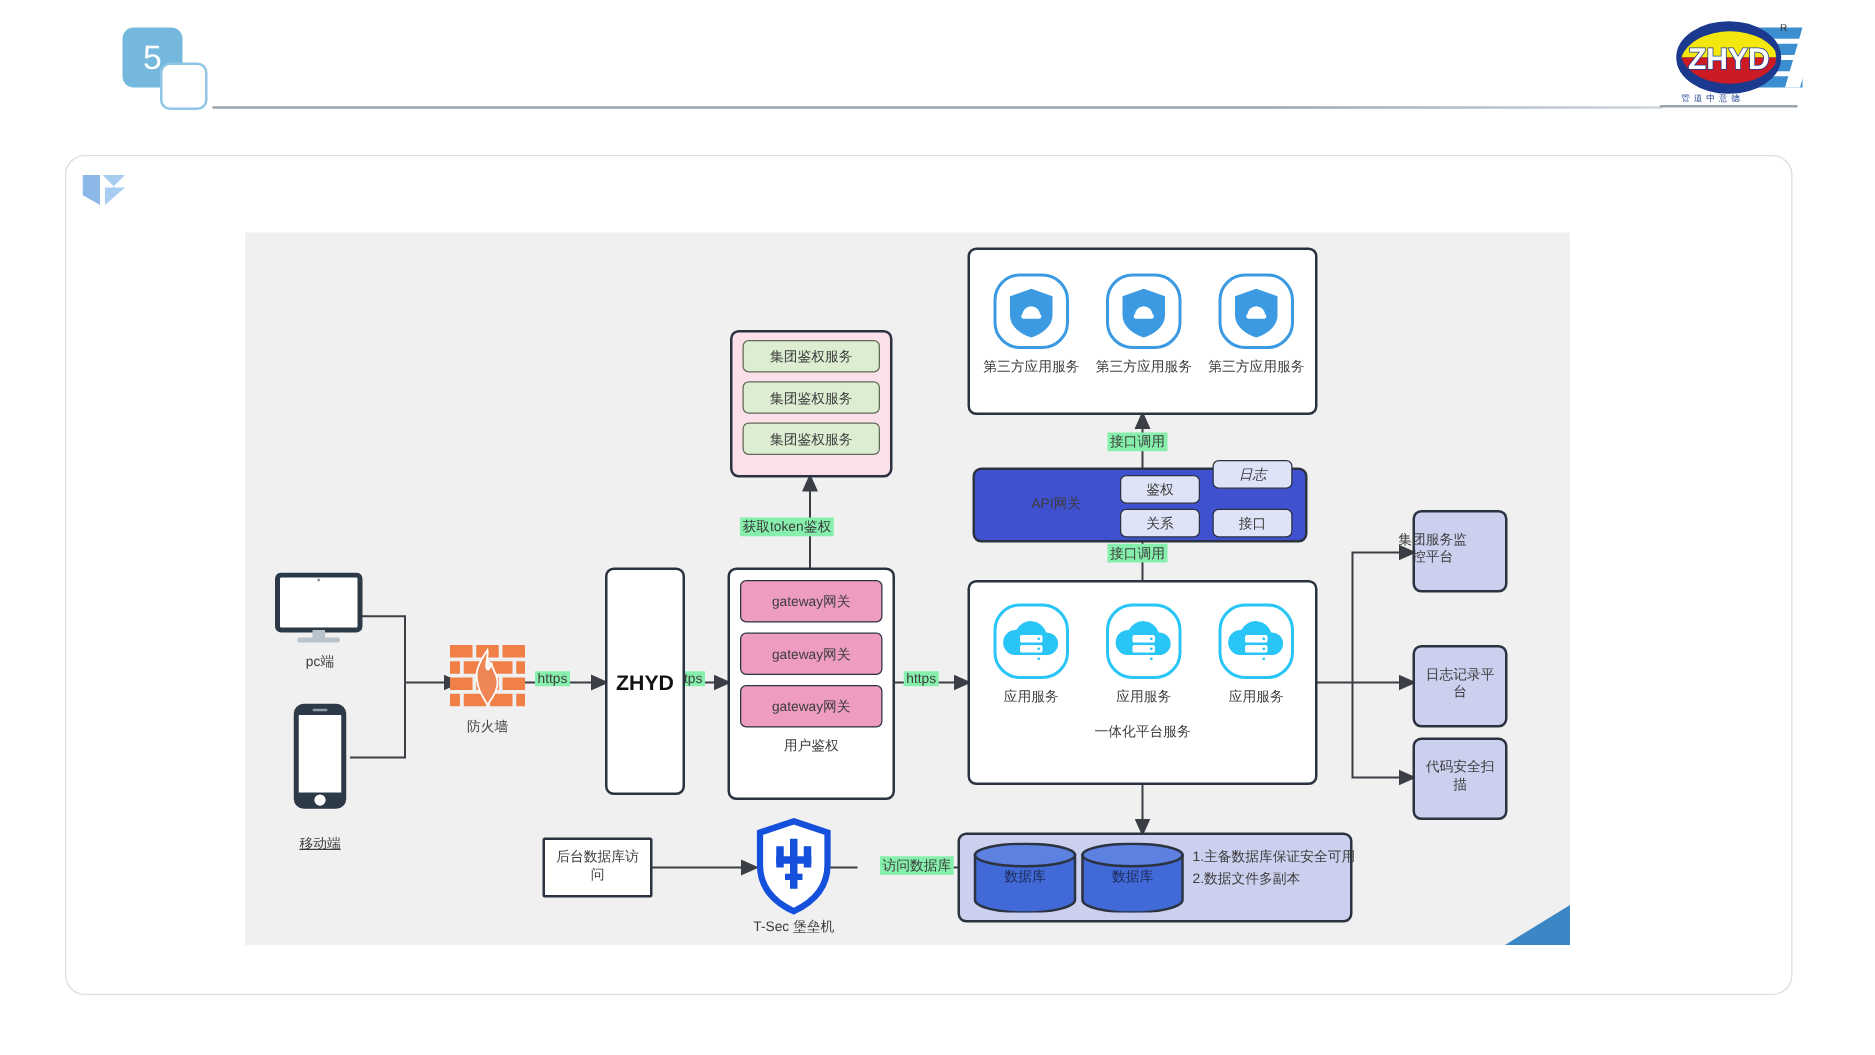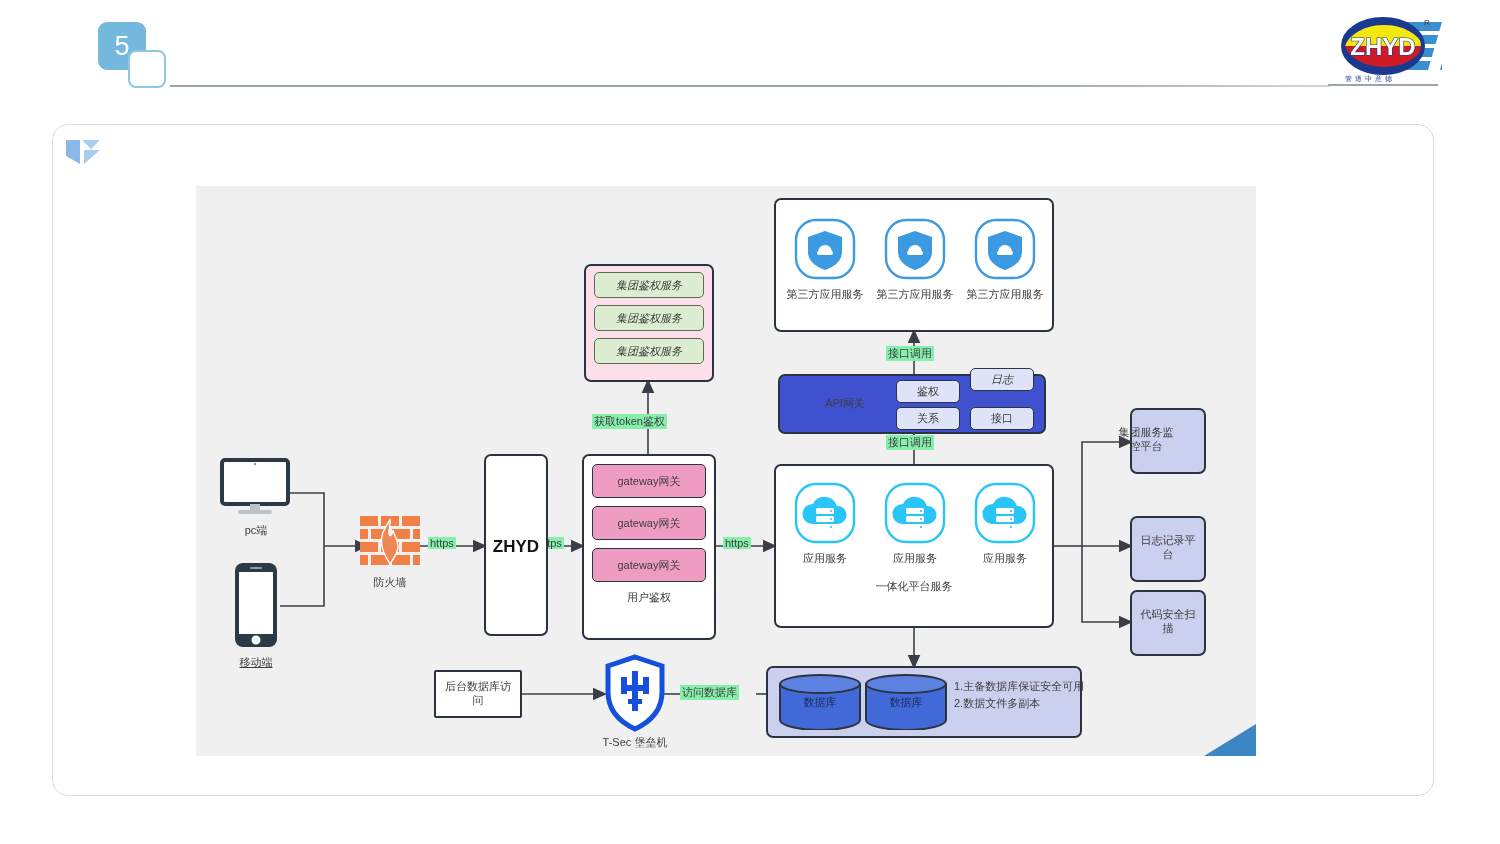--- a/index.html
+++ b/index.html
@@ -96,21 +96,21 @@
     white-space: nowrap;
   }
   .lbl-wrap { white-space: normal; }
 
   .chip {
     position: absolute; border-radius: 5px; border: 1px solid #2b3340;
     display: flex; align-items: center; justify-content: center;
     font-size: 11px; color: #3d3d3d; text-align: center;
     font-family: "Liberation Sans", "DejaVu Sans", sans-serif;
   }
-  .chip-green { background: #dcedd2; border-color: #5e6b57; font-style: italic; }
+  .chip-green { background: #dcedd2; border-color: #5e6b57; }
   .chip-pink  { background: #ef9cc2; border-color: #2b3340; }
   .chip-gw    { background: #dfe3f7; border-color: #2b3340; }
 
   .cont-pink { background: #fbdfe9; border: 2px solid #2b3340; border-radius: 7px; position: absolute; }
   .cont-blue { background: #3f51cf; border: 2px solid #2b3340; border-radius: 7px; position: absolute; }
   .cont-lav  { background: #ccd0ef; border: 2px solid #2b3340; border-radius: 7px; position: absolute; }
 
   .edge-lbl {
     position: absolute; font-size: 11px; color: #3d3d3d;
     background: #86efac; padding: 0 2px; white-space: nowrap;
@@ -198,41 +198,41 @@
         <path d="M560,508 L588,508" marker-end="url(#ah)"></path>
       </g>
     </svg>
 
     <div class="edge-lbl" style="left:232px;top:351px;">https</div>
     <div class="edge-lbl" style="left:340px;top:351px;">https</div>
     <div class="edge-lbl" style="left:527px;top:351px;">https</div>
     <div class="edge-lbl" style="left:396px;top:228px;">获取token鉴权</div>
     <div class="edge-lbl" style="left:690px;top:160px;">接口调用</div>
     <div class="edge-lbl" style="left:690px;top:249px;">接口调用</div>
-    <div class="edge-lbl" style="left:484px;top:499px;">访问数据库</div>
+    <div class="edge-lbl" style="left:508px;top:499px;">访问数据库</div>
 
     <div class="n" style="left:20px;top:272px;width:80px;height:62px;">
       <svg width="80" height="62" viewBox="0 0 80 62">
         <rect x="6" y="2" width="66" height="44" rx="3" fill="#ffffff" stroke="#2c3a47" stroke-width="4"></rect>
         <circle cx="39" cy="6" r="1.2" fill="#8d99a6"></circle>
         <rect x="34" y="46" width="10" height="7" fill="#b8c3cc"></rect>
         <rect x="22" y="52" width="34" height="4" rx="2" fill="#b8c3cc"></rect>
       </svg>
     </div>
     <div class="lbl" style="left:20px;top:338px;width:80px;">pc端</div>
 
     <div class="n" style="left:34px;top:375px;width:52px;height:90px;">
       <svg width="52" height="90" viewBox="0 0 52 90">
         <rect x="5" y="2" width="42" height="84" rx="8" fill="#2c3a47"></rect>
         <rect x="9" y="11" width="34" height="62" fill="#ffffff"></rect>
         <rect x="20" y="6" width="12" height="2" rx="1" fill="#8d99a6"></rect>
         <circle cx="26" cy="79" r="4.5" fill="#ffffff"></circle>
       </svg>
     </div>
-    <div class="lbl" style="left:20px;top:470px;width:80px;text-decoration:underline;">移动端</div>
+    <div class="lbl" style="left:20px;top:483px;width:80px;text-decoration:underline;">移动端</div>
 
     <div class="n" style="left:164px;top:328px;width:60px;height:58px;">
       <svg width="60" height="58" viewBox="0 0 60 58">
         <g fill="#f08048">
           <rect x="0" y="2" width="18" height="10"></rect>
             <rect x="21" y="2" width="18" height="10"></rect>
             <rect x="42" y="2" width="18" height="10"></rect>
           <rect x="0" y="15" width="8" height="10"></rect>
             <rect x="11" y="15" width="18" height="10"></rect>
             <rect x="32" y="15" width="18" height="10"></rect>

